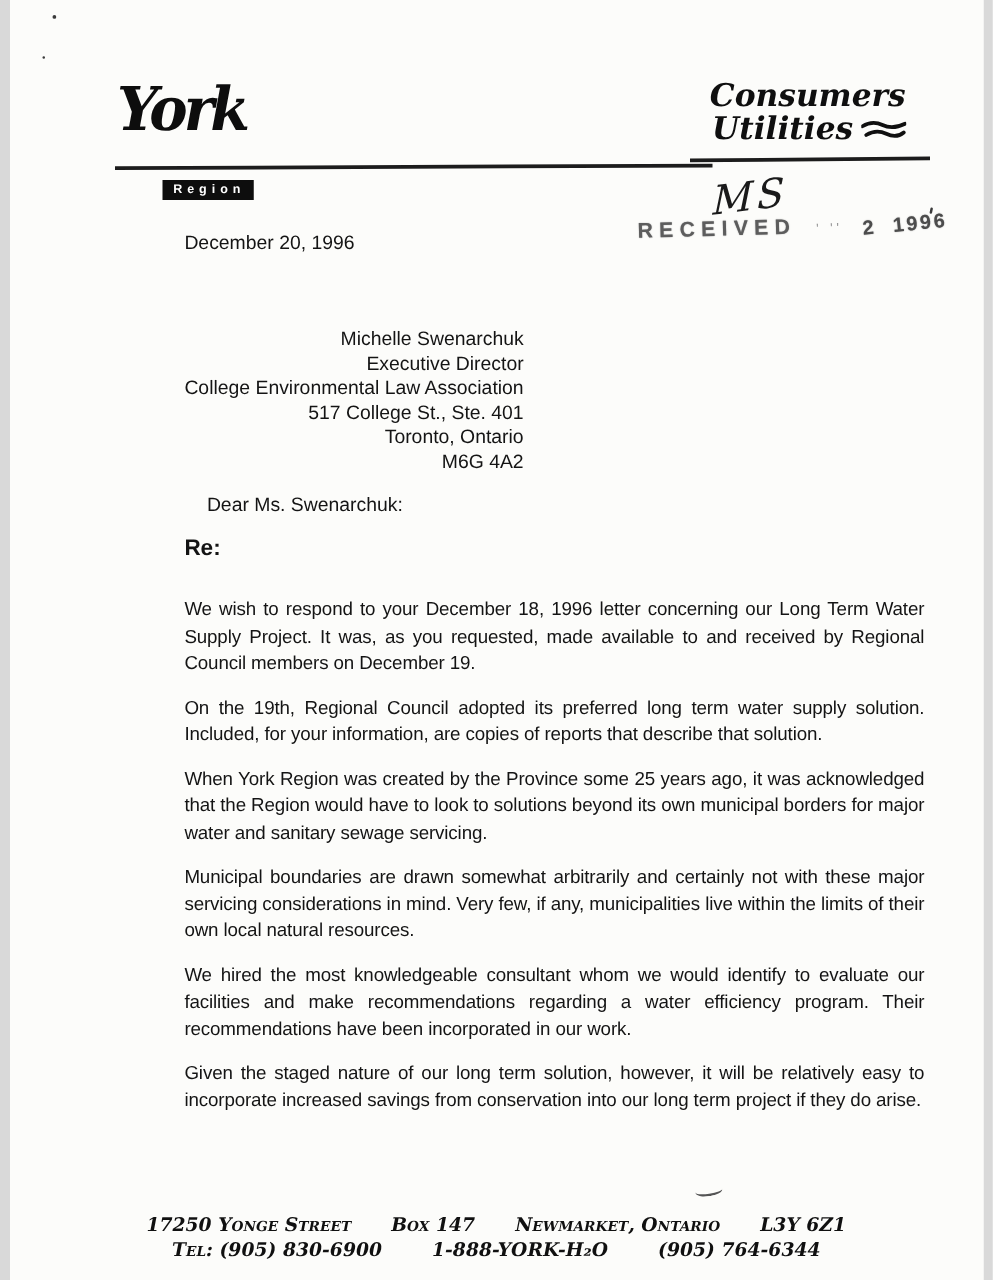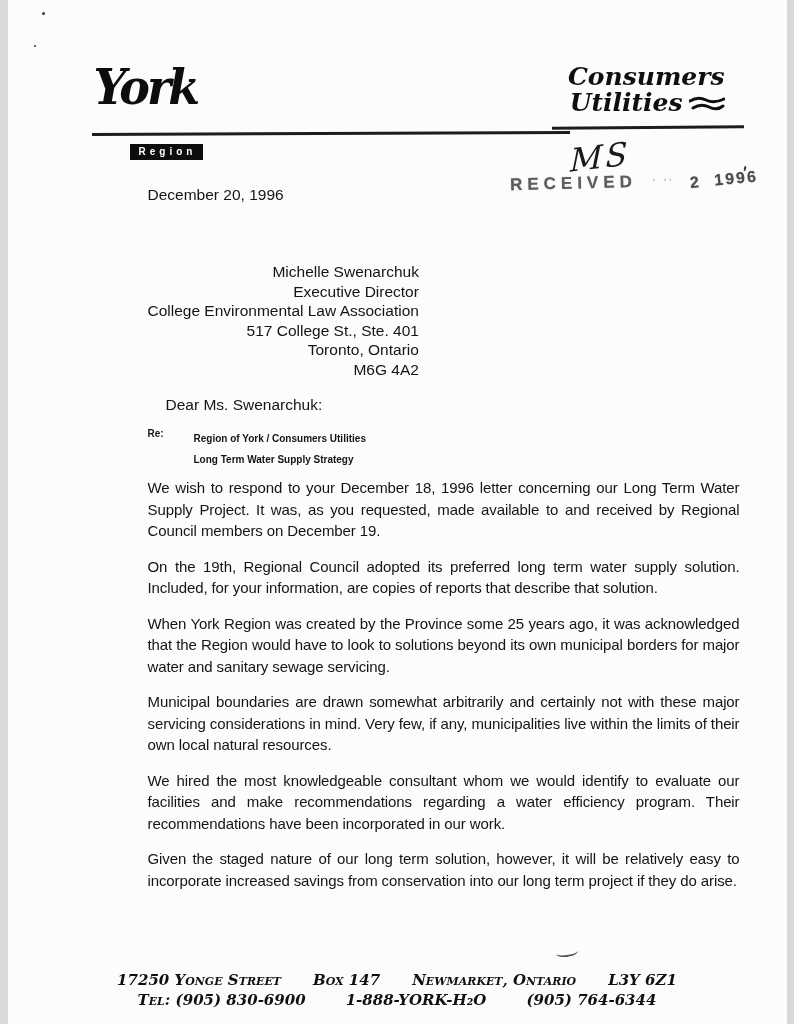--- a/index.html
+++ b/index.html
@@ -50,21 +50,21 @@
   }
   .faint-marks{font-size:11px;color:#969696;letter-spacing:3px;}
   .stamp-date{
     font-weight:bold;font-size:16px;color:#4c4c4c;letter-spacing:2px;
     word-spacing:7px;transform:rotate(-4deg);text-shadow:0 0 1px #8f8f8f;
   }
   
   .date-line{position:absolute;left:140px;top:186px;font-size:15.5px;text-align:right;}
   .recipient{position:absolute;left:140px;top:262px;font-size:15.5px;line-height:19.5px;text-align:right;}
   .salutation{position:absolute;left:140px;top:396px;font-size:15.5px;margin-left:18px;}
-  .re-block{position:absolute;left:140px;top:428px;display:flex;font-size:10px;font-weight:bold;}
+  .re-block{position:absolute;left:140px;top:428px;display:flex;font-size:18px;font-weight:bold;}
   .re-label{width:46px;}
   .re-subject{line-height:21px;}
   .body-copy{position:absolute;left:140px;top:477px;width:592px;}
   .body-copy p{
     margin:0 0 14px 0;font-size:15px;line-height:21.5px;
     text-align:justify;letter-spacing:-0.1px;
   }
   
   .stray-mark{
     position:absolute;left:548px;top:948px;width:22px;height:7px;
@@ -124,24 +124,20 @@
     <div>College Environmental Law Association</div>
     <div>517 College St., Ste. 401</div>
     <div>Toronto, Ontario</div>
     <div>M6G 4A2</div>
   </div>
 
   <div class="salutation">Dear Ms. Swenarchuk:</div>
 
   <div class="re-block">
     <span class="re-label">Re:</span>
-    <span class="re-subject">
-      <span style="display:block">Region of York / Consumers Utilities</span>
-      <span style="display:block">Long Term Water Supply Strategy</span>
-    </span>
   </div>
 
   <div class="body-copy">
     <p>We wish to respond to your December 18, 1996 letter concerning our Long Term Water Supply Project.  It was, as you requested, made available to and received by Regional Council members on December 19.</p>
     <p>On the 19th, Regional Council adopted its preferred long term water supply solution. Included, for your information, are copies of reports that describe that solution.</p>
     <p>When York Region was created by the Province some 25 years ago, it was acknowledged that the Region would have to look to solutions beyond its own municipal borders for major water and sanitary sewage servicing.</p>
     <p>Municipal boundaries are drawn somewhat arbitrarily and certainly not with these major servicing considerations in mind.  Very few, if any, municipalities live within the limits of their own local natural resources.</p>
     <p>We hired the most knowledgeable consultant whom we would identify to evaluate our facilities and make recommendations regarding a water efficiency program.  Their recommendations have been incorporated in our work.</p>
     <p>Given the staged nature of our long term solution, however, it will be relatively easy to incorporate increased savings from conservation into our long term project if they do arise.</p>
   </div>

